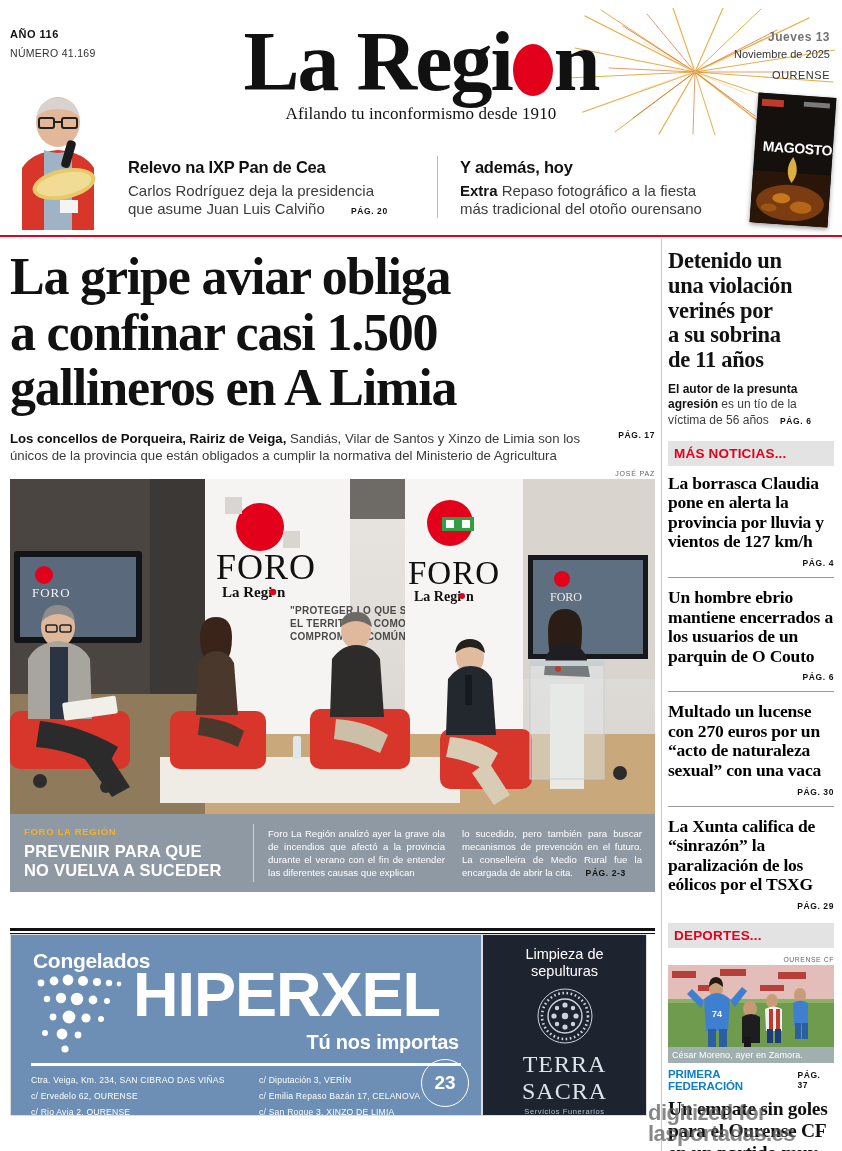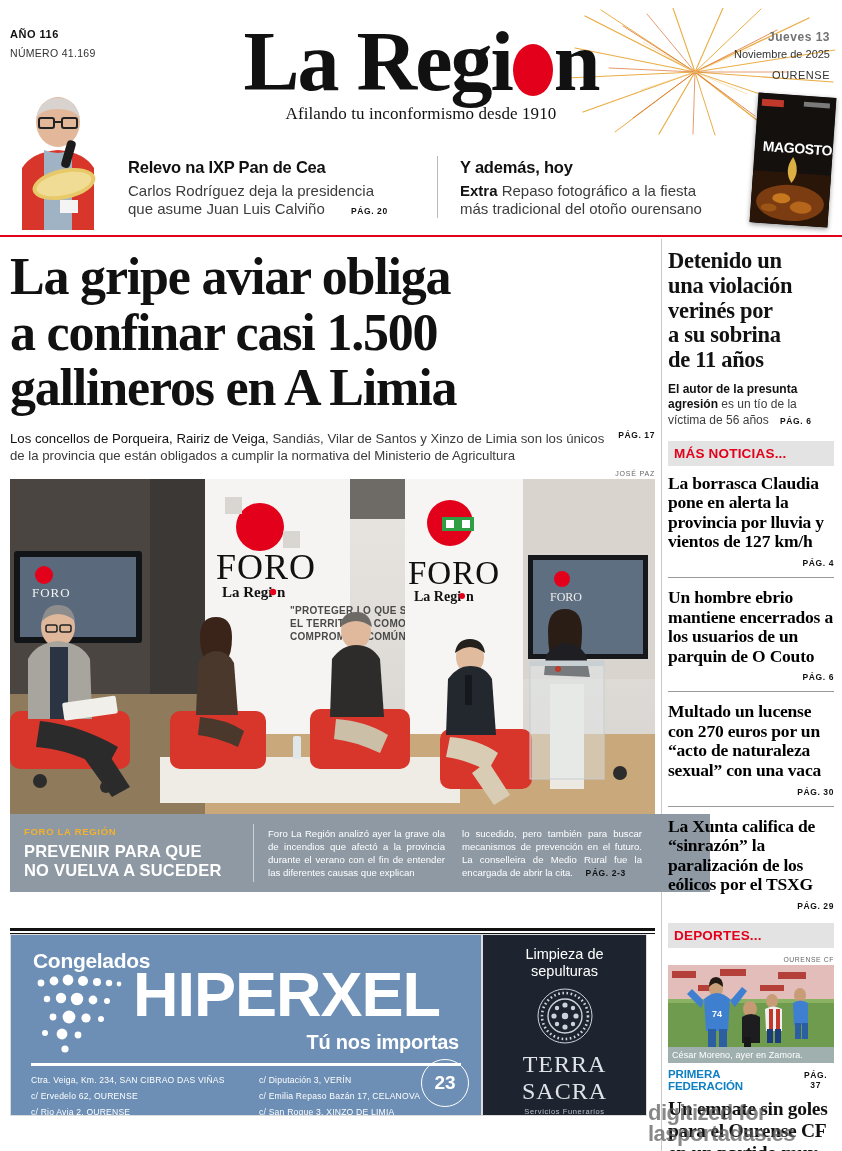--- a/index.html
+++ b/index.html
@@ -26,41 +26,41 @@
 
   
   .reddot{position:absolute;width:40px;height:52px;border-radius:50%;background:#e2001a;z-index:2;}
 
   
   .teasers{position:relative;height:85px;border-bottom:2.5px solid #e2001a;}
   .tz{position:absolute;}
   .tz-h{font-size:16.5px;font-weight:bold;color:#111;letter-spacing:-.2px;}
   .tz-b{font-size:15px;color:#3c3c3c;line-height:1.18;margin-top:5px;font-weight:300;}
   .tz-b b{color:#111;font-weight:bold;}
-  .pag{font-size:8.5px;font-weight:bold;letter-spacing:.6px;color:#111;text-align:center;}
+  .pag{font-size:8.5px;font-weight:bold;letter-spacing:.6px;color:#111;}
   .vsep{position:absolute;width:1px;background:#b9b9b9;}
   .magostos{position:absolute;right:10px;top:-55px;width:78px;height:130px;
             transform:rotate(4deg);box-shadow:0 2px 5px rgba(0,0,0,.4);z-index:8;overflow:hidden;
             background:#191414;}
 
   
   .body{position:relative;}
   .colmain{position:absolute;left:10px;top:0;width:645px;}
   .colside{position:absolute;left:668px;top:0;width:166px;}
   .sidebar-rule{position:absolute;left:661px;top:2px;width:1px;height:925px;background:#c9c9c9;}
 
   .lead-head{font-family:"Liberation Serif",serif;font-weight:bold;font-size:52px;line-height:1.07;
              letter-spacing:-1.2px;color:#111;margin-top:12px;}
   .lead-sub{font-size:13.2px;line-height:1.32;color:#3a3a3a;margin-top:14px;font-weight:300;}
-  .lead-sub b{color:#111;font-weight:normal;}
+  .lead-sub b{color:#111;font-weight:bold;}
   .lead-pag{float:right;margin-left:8px;}
 
   .photo-credit{font-size:7px;letter-spacing:.8px;color:#666;text-align:right;margin-top:5px;}
   .photo{position:relative;width:645px;height:335px;overflow:hidden;background:#b9bec4;margin-top:2px;}
-  .capbar{position:relative;width:700px;height:78px;background:#8e99a4;color:#fff;overflow:hidden;}
+  .capbar{position:relative;width:645px;height:78px;background:#8e99a4;color:#fff;overflow:hidden;}
   .cap-kicker{font-size:9.5px;font-weight:bold;color:#f3b229;letter-spacing:.7px;}
   .cap-title{font-size:16.5px;font-weight:bold;line-height:1.16;margin-top:5px;letter-spacing:.2px;}
   .cap-col{font-size:9.6px;line-height:1.38;color:#fff;text-align:justify;}
 
   
   .sb-head{font-family:"Liberation Serif",serif;font-weight:bold;font-size:22.5px;line-height:1.1;
            letter-spacing:-.3px;color:#111;}
   .sb-sub{font-size:12px;line-height:1.3;color:#3c3c3c;margin-top:9px;font-weight:300;}
   .sb-sub b{color:#111;font-weight:bold;}
   .sectionbar{background:#e3e3e3;padding:3px 6px 4px;margin:12px 0 8px;}

